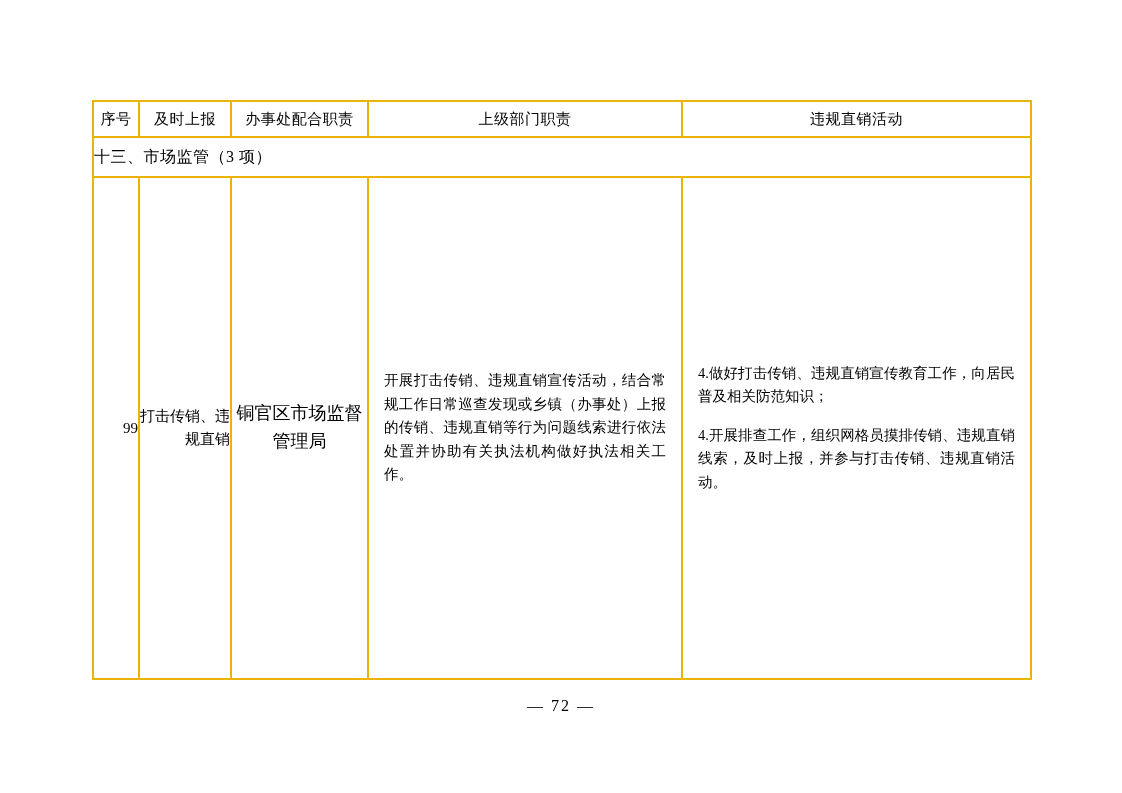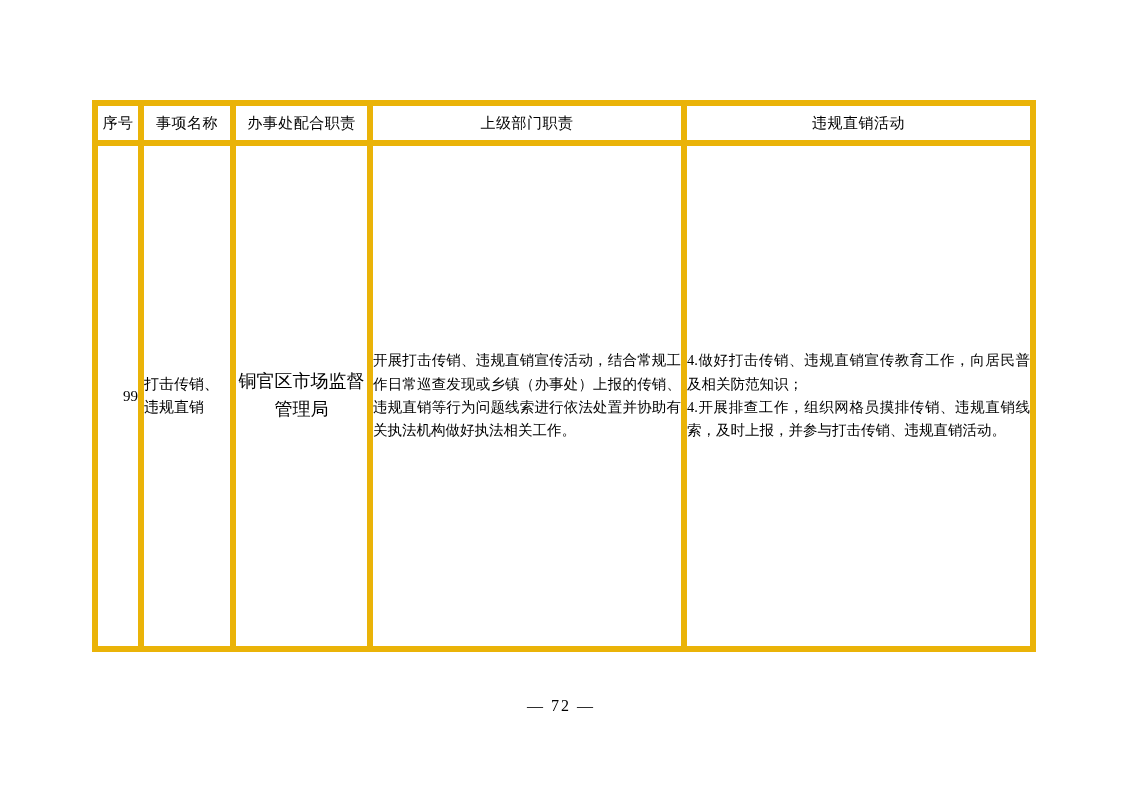--- a/index.html
+++ b/index.html
@@ -24,21 +24,21 @@
   }
   .doc-table {
     position: absolute;
     left: 92px;
     top: 100px;
     width: 938px;
     border-collapse: collapse;
     table-layout: fixed;
   }
   .doc-table td, .doc-table th {
-    border: 6px solid #eab308;
+    border: 2px solid #eab308;
     padding: 0;
     vertical-align: middle;
     font-weight: normal;
   }
   
   col.c1 { width: 46px; }
   col.c2 { width: 92px; }
   col.c3 { width: 137px; }
   col.c4 { width: 314px; }
   col.c5 { width: 349px; }
@@ -62,29 +62,29 @@
   .cell-text {
     text-align: left;
     font-size: 14.5px;
     line-height: 1.62;
     padding: 6px 8px 6px 8px;
     vertical-align: middle;
     text-align: justify;
     text-justify: inter-ideograph;
   }
   .cell-text .para {
-    margin: 0;
+    margin: 15px;
     text-indent: 0;
   }
   .num-cell {
     text-align: right;
     font-size: 15px;
   }
   .name-cell {
-    text-align: left;
+    text-align: right;
     font-size: 15px;
     line-height: 1.55;
     margin-left: 46px;
   }
   .dept-cell {
     text-align: center;
     font-size: 18px;
     line-height: 1.55;
     padding: 0 6px;
   }
@@ -107,27 +107,30 @@
     <colgroup>
       <col class="c1">
       <col class="c2">
       <col class="c3">
       <col class="c4">
       <col class="c5">
     </colgroup>
     <thead>
       <tr>
         <th class="head-cell">序号</th>
-        <th class="head-cell">事项名称</th>
+        <th class="head-cell">及时上报</th>
         <th class="head-cell">办事处配合职责</th>
         <th class="head-cell">上级部门职责</th>
         <th class="head-cell">违规直销活动</th>
       </tr>
     </thead>
     <tbody>
+      <tr>
+        <td class="section-cell" colspan="5">十三、市场监管（3 项）</td>
+      </tr>
       <tr class="body-row">
         <td class="num-cell">99</td>
         <td class="name-cell">打击传销、违规直销</td>
         <td class="dept-cell">铜官区市场监督管理局</td>
         <td class="cell-text">
           <p class="para">开展打击传销、违规直销宣传活动，结合常规工作日常巡查发现或乡镇（办事处）上报的传销、违规直销等行为问题线索进行依法处置并协助有关执法机构做好执法相关工作。</p>
         </td>
         <td class="cell-text">
           <p class="para">4.做好打击传销、违规直销宣传教育工作，向居民普及相关防范知识；</p>
           <p class="para">4.开展排查工作，组织网格员摸排传销、违规直销线索，及时上报，并参与打击传销、违规直销活动。</p>

